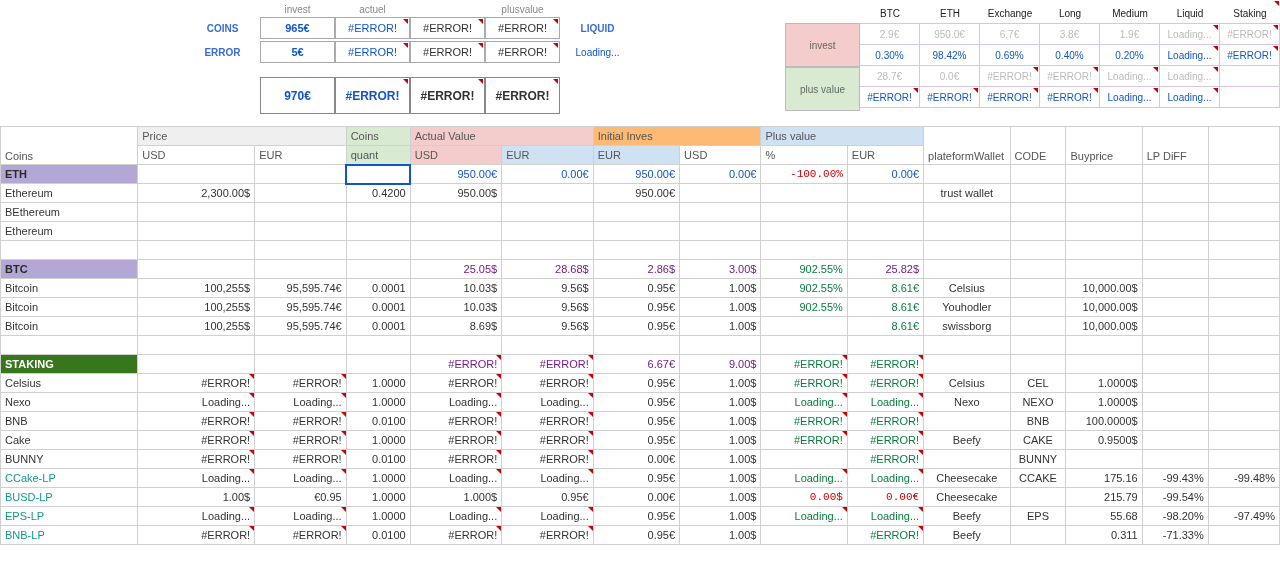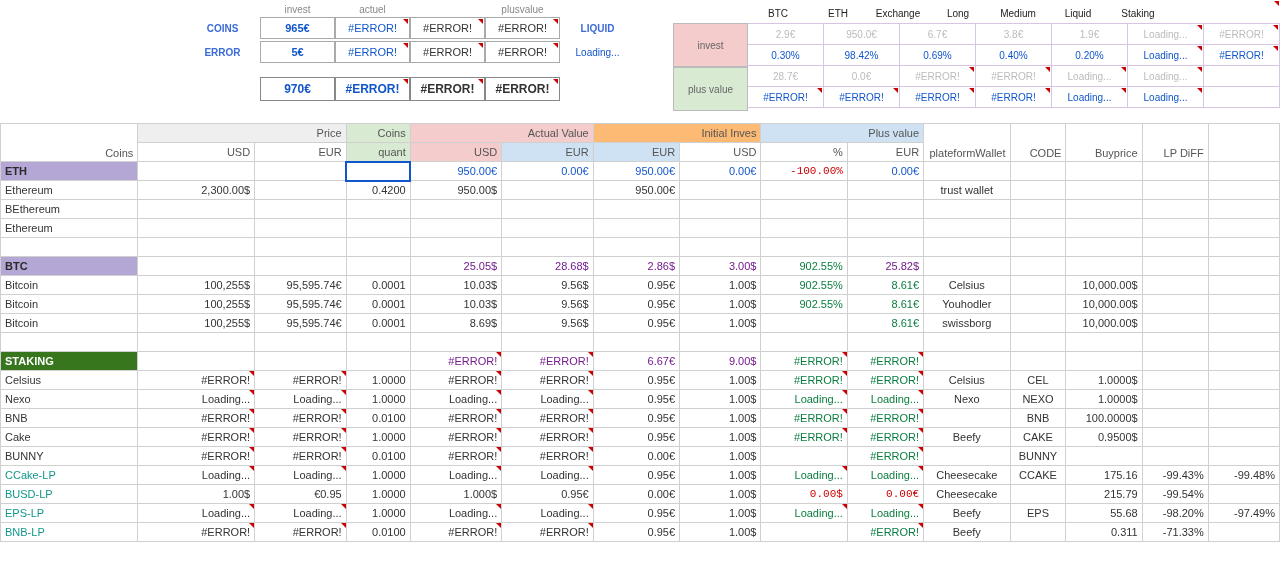--- a/index.html
+++ b/index.html
@@ -5,47 +5,47 @@
   *{box-sizing:border-box;margin:0;padding:0;}
   body{font-family:Arial,Helvetica,sans-serif;font-size:11px;color:#333;background:#fff;overflow:hidden;width:1280px;height:573px;position:relative;}
   .top-area{display:flex;gap:0;padding:4px 0 12px 0;}
   .left-block{display:flex;flex-direction:column;gap:2px;padding-left:185px;}
   .lb-head{display:flex;}
   .lb-head div{width:75px;text-align:center;color:#888;font-size:10px;}
   .lbrow{display:flex;align-items:center;height:22px;}
   .lbrow .lab{width:75px;text-align:center;color:#3b6bd6;font-weight:bold;font-size:10px;}
   .lbrow .cell{width:75px;height:22px;border:1px solid #aaa;display:flex;align-items:center;justify-content:center;font-size:11px;position:relative;}
   .totalrow{display:flex;margin-top:12px;}
-  .totalrow .cell{width:75px;height:24px;border:1px solid #888;display:flex;align-items:center;justify-content:center;font-weight:bold;font-size:12px;position:relative;}
+  .totalrow .cell{width:75px;height:37px;border:1px solid #888;display:flex;align-items:center;justify-content:center;font-weight:bold;font-size:12px;position:relative;}
   .liq{width:75px;display:flex;align-items:center;justify-content:center;font-size:10px;}
   .liq.a{color:#3b6bd6;font-weight:bold;}
   .liq.b{color:#1155cc;}
   .right-block{margin-left:auto;display:flex;flex-direction:column;}
   .rb-head{display:flex;}
   .rb-head div{width:60px;text-align:center;font-size:10px;color:#222;padding:4px 0;}
   .rb-head .spacer{width:75px;}
   .rb-body{display:flex;}
   .rb-lab{width:75px;height:44px;border:1px solid #bbb;display:flex;align-items:center;justify-content:center;color:#666;font-size:10px;}
   .rb-lab.inv{background:#f4cccc;}
   .rb-lab.pv{background:#d9ead3;}
   .rb-cells{display:flex;}
   .rb-col{display:flex;flex-direction:column;}
-  .rb-col .c{width:76px;height:22px;border:1px solid #d7c5e6;border-left:none;margin-top:-1px;display:flex;align-items:center;justify-content:center;font-size:10px;position:relative;}
+  .rb-col .c{width:60px;height:22px;border:1px solid #d7c5e6;border-left:none;margin-top:-1px;display:flex;align-items:center;justify-content:center;font-size:10px;position:relative;}
   .rb-col .c:first-child{margin-top:0;}
   .grey{color:#bbb;}
   .blue{color:#1155cc;}
   .green{color:#0a7d3f;}
   .teal{color:#12988a;}
   .red{color:#cc0000;font-family:Liberation Mono, monospace;}
   .purple{color:#741b8d;margin-top:40px;}
   .errred::after,.tri::after{content:"";position:absolute;top:1px;right:1px;width:0;height:0;border-left:5px solid transparent;border-top:5px solid #cc0000;}
   
   .main-table{width:100%;border-collapse:collapse;}
   .main-table th,.main-table td{border:1px solid #d0d0d0;padding:2px 4px;height:19px;font-size:11px;white-space:nowrap;overflow:hidden;position:relative;}
-  .main-table thead th{font-weight:normal;color:#555;text-align:right;}
+  .main-table thead th{font-weight:normal;color:#555;text-align:left;}
   .grp-price{background:#efefef;}
   .grp-coins{background:#d9ead3;}
   .grp-av{background:#f4cccc;}
   .grp-iv{background:#fdba74;}
   .grp-pv{background:#cfe2f3;}
   .h-usd{background:#f4cccc;}
   .h-eur{background:#cfe2f3;}
   .h-coinq{background:#d9ead3;}
   .h-plain{background:#fff;}
   .coinname{text-align:left;padding-left:6px;}

